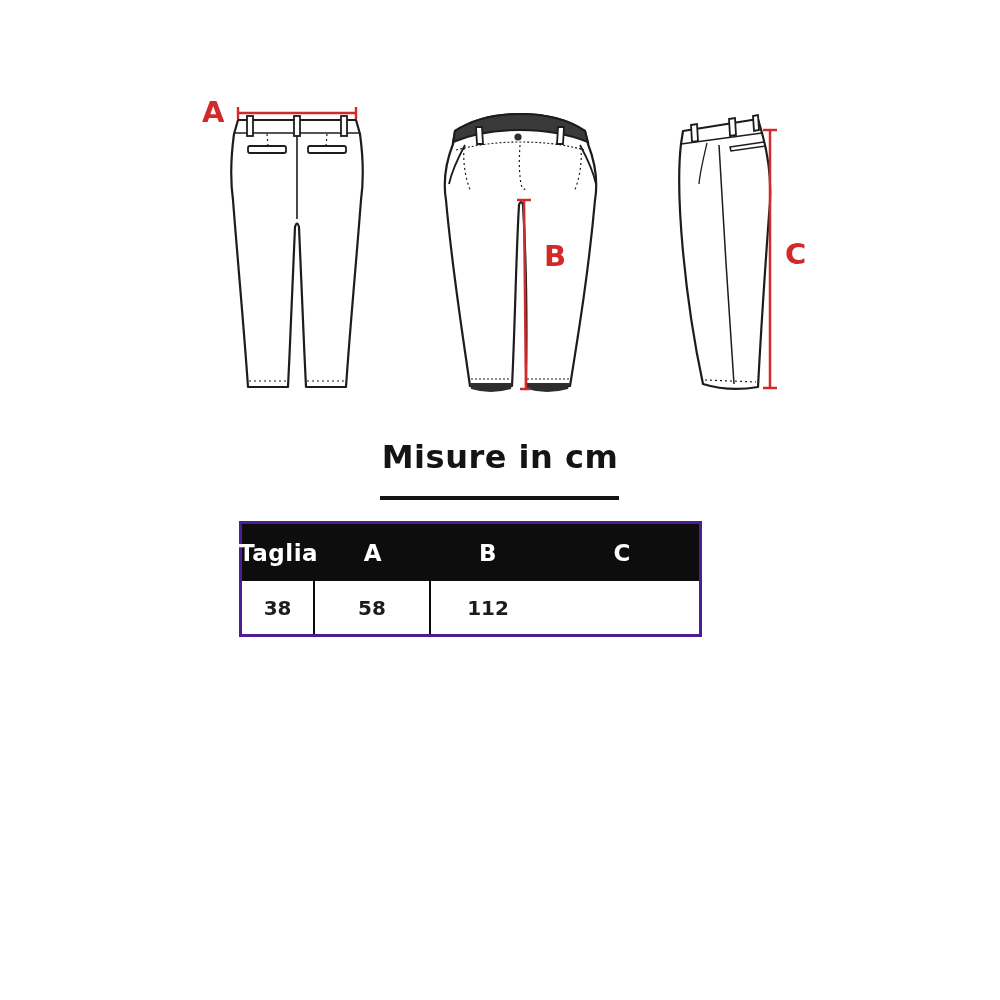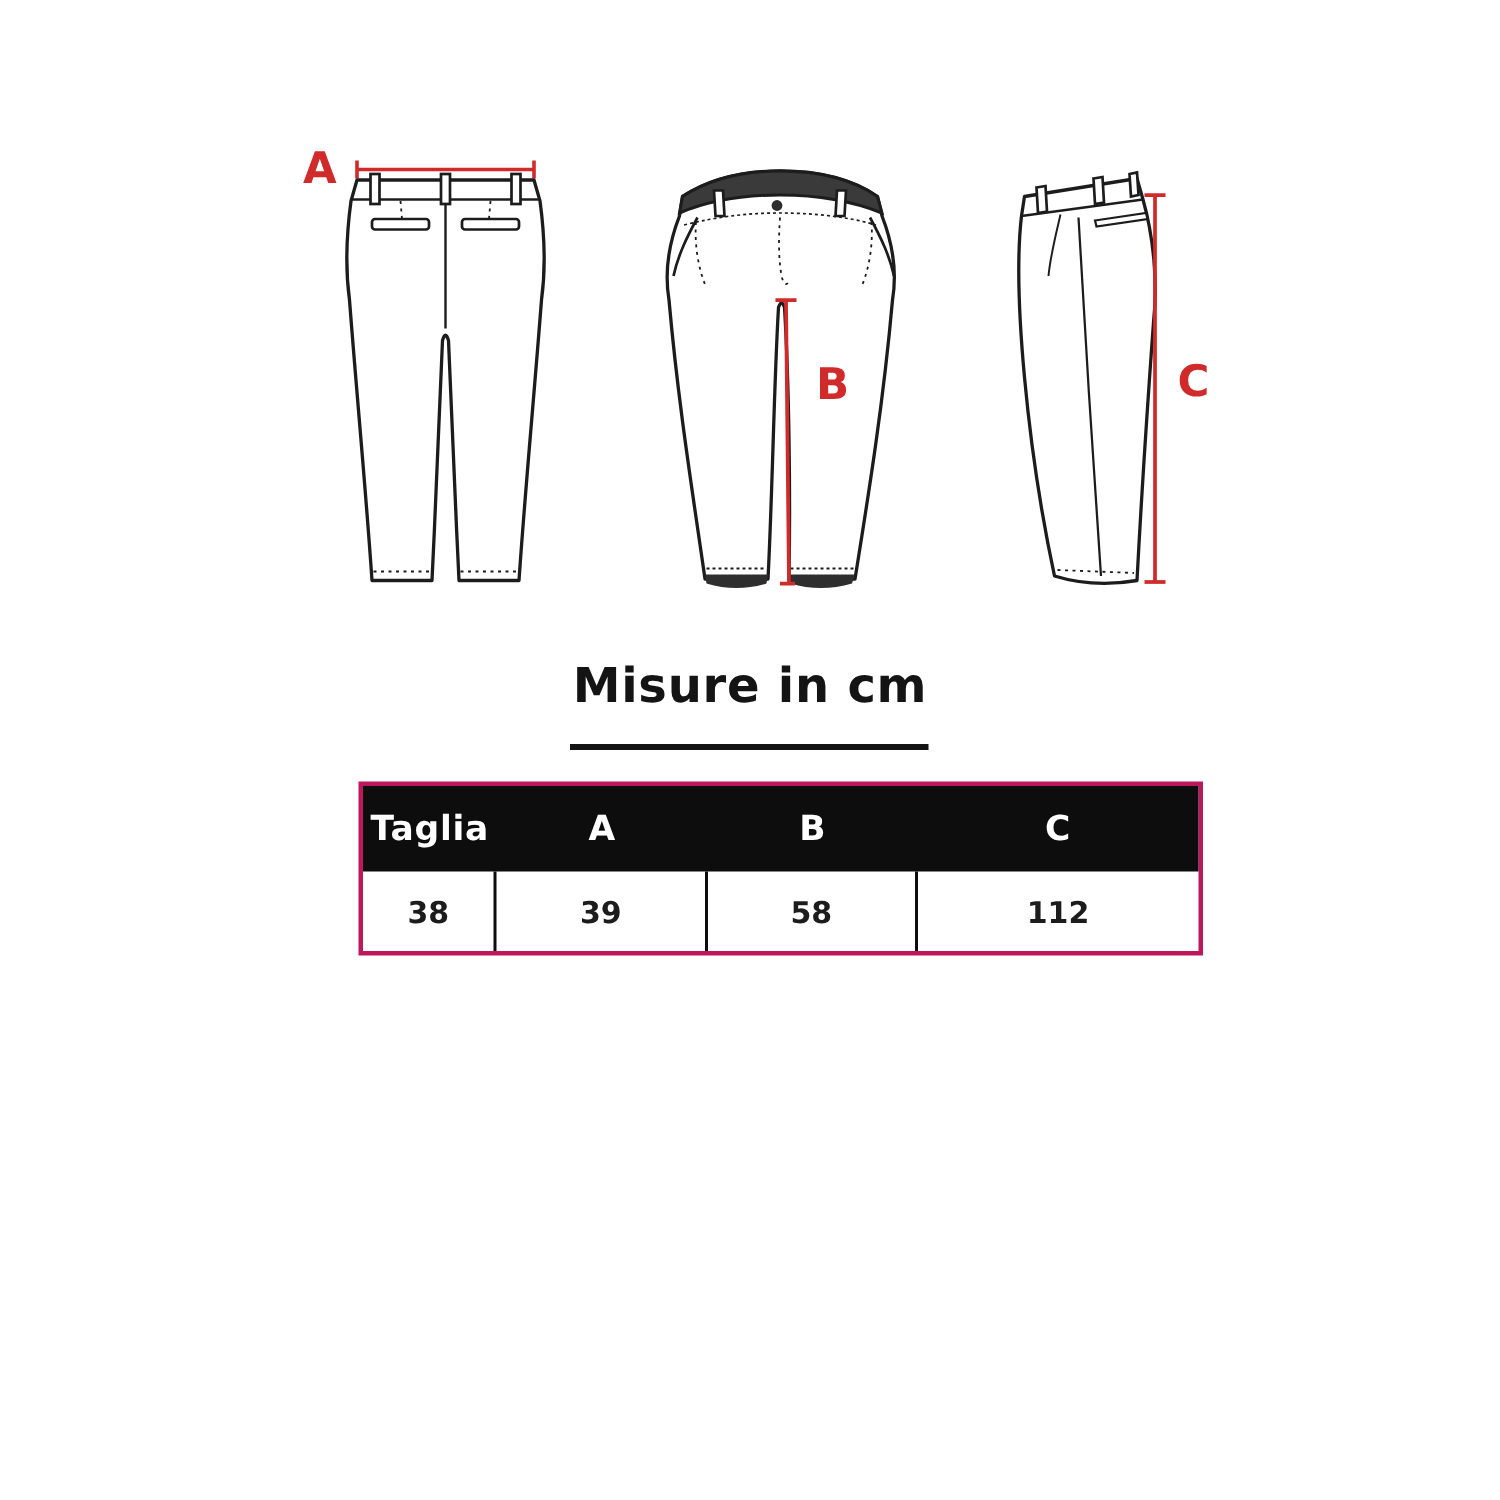--- a/index.html
+++ b/index.html
@@ -13,22 +13,22 @@
     font-family:"DejaVu Sans","Liberation Sans",sans-serif;
   }
   .title{
     position:absolute;left:340px;top:438px;width:320px;text-align:center;
     font-size:32px;font-weight:800;color:#141414;letter-spacing:.5px;
   }
   .title-underline{
     position:absolute;left:380px;top:496px;width:239px;height:4px;background:#141414;
   }
   .size-table{
-    position:absolute;left:239px;top:521px;width:563px;
-    border:3px solid #be185d;box-sizing:border-box;background:#ffffff;
+    position:absolute;left:239px;top:521px;width:463px;
+    border:3px solid #4c1d95;box-sizing:border-box;background:#ffffff;
   }
   .thead{
     display:grid;grid-template-columns:16% 25.3% 25.1% 33.6%;
     background:#0d0d0d;height:57px;
   }
   .thead .cell{
     display:flex;align-items:center;justify-content:center;
     color:#ffffff;font-size:23px;font-weight:800;letter-spacing:.5px;
   }
   .tbody{
@@ -190,19 +190,18 @@
 
   <div class="size-table">
     <div class="thead">
       <div class="cell">Taglia</div>
       <div class="cell">A</div>
       <div class="cell">B</div>
       <div class="cell">C</div>
     </div>
     <div class="tbody">
       <div class="cell">38</div>
-      <div class="cell">39</div>
       <div class="cell">58</div>
       <div class="cell">112</div>
     </div>
   </div>
 
 </div>
 
 </body></html>

